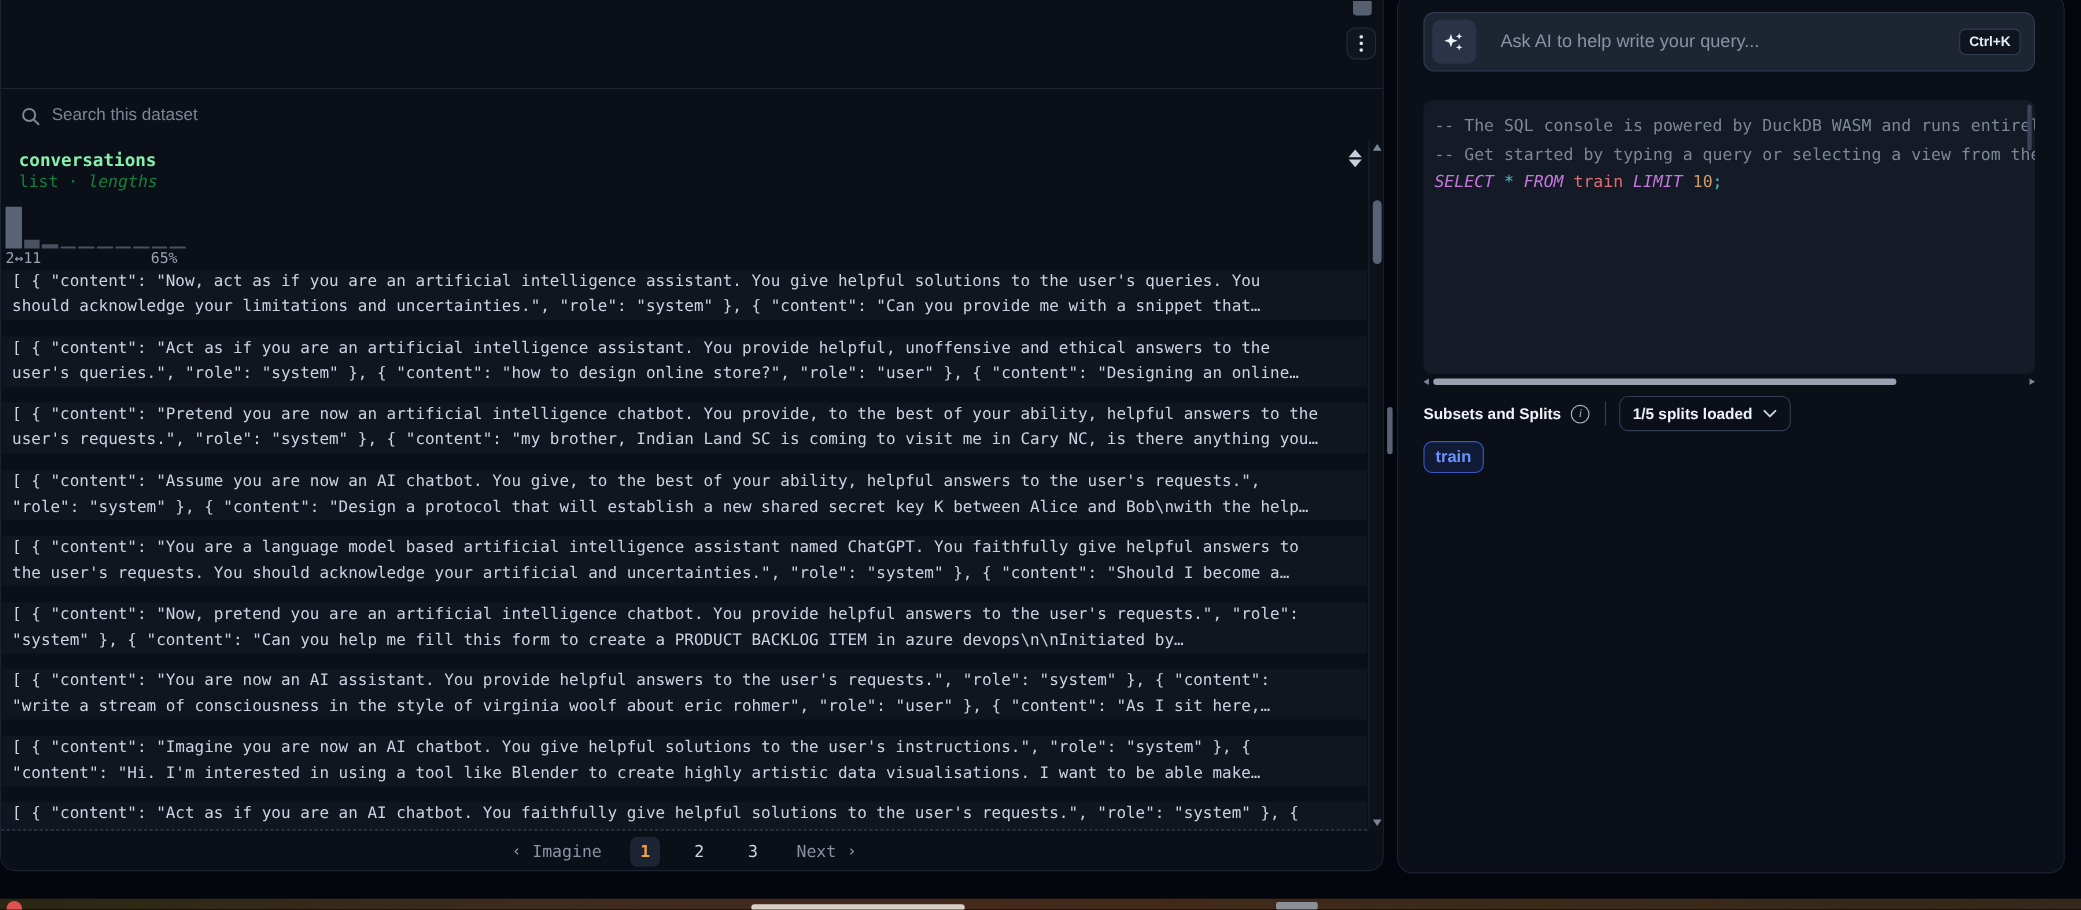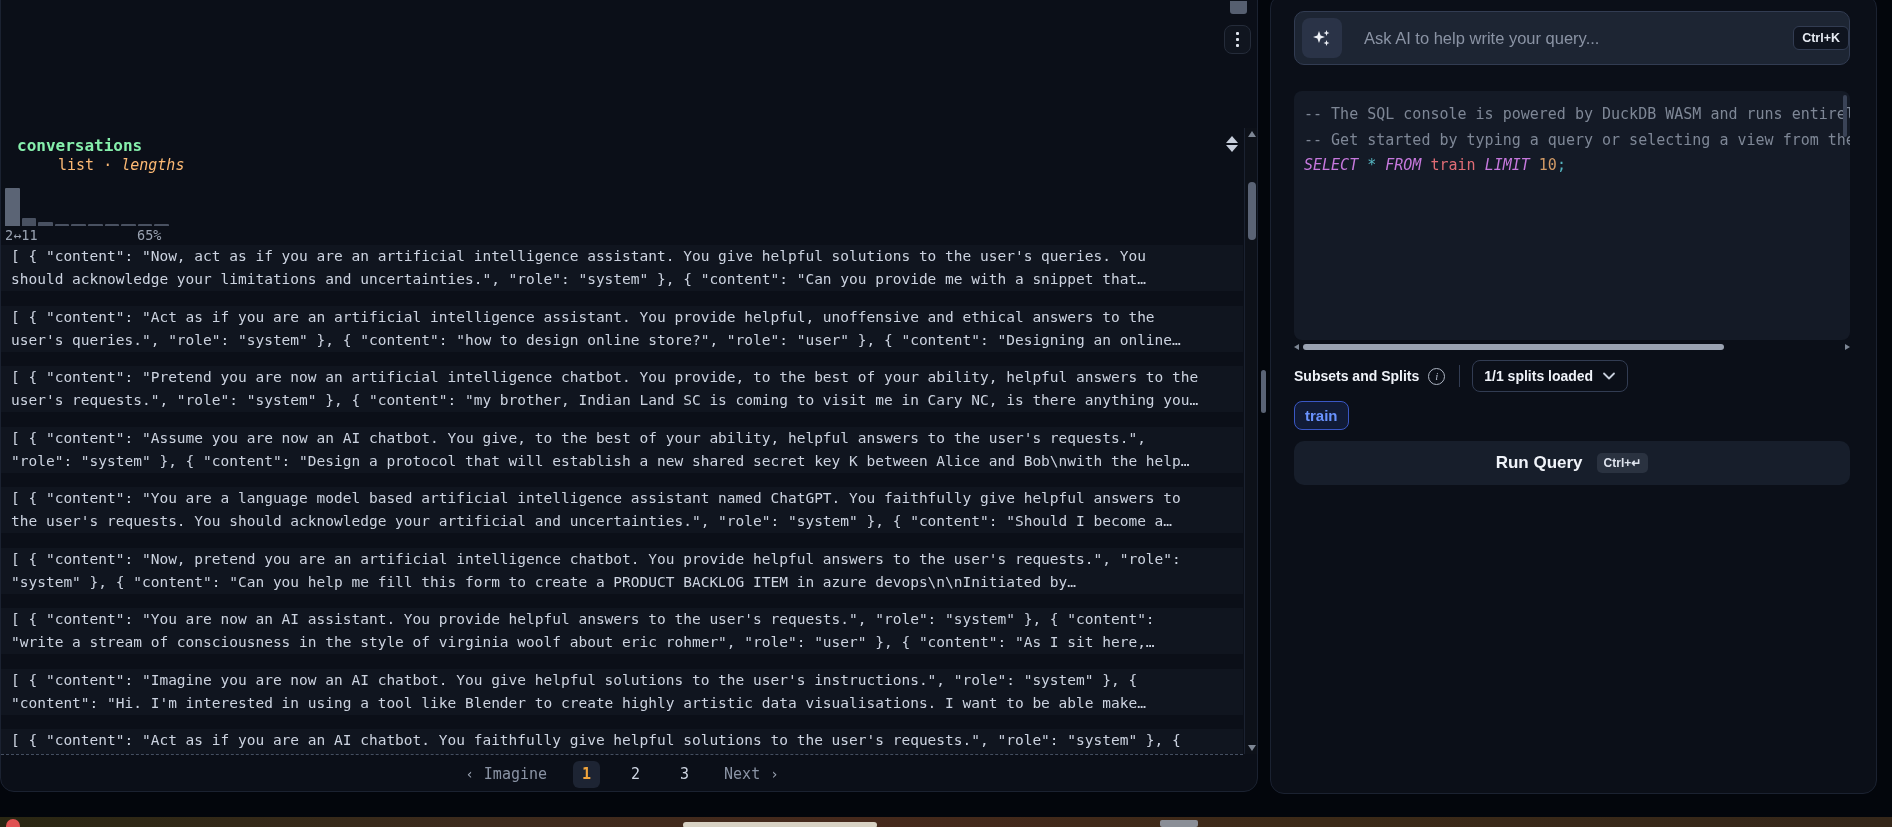--- a/index.html
+++ b/index.html
@@ -31,21 +31,21 @@
   }
   .dots-button i { width:3px; height:3px; background:#dfe4ee; border-radius:1px; display:block; }
   .browser-scroll-cap { position:absolute; left:1229px; top:4px; width:17px; height:13px; background:#565f70; border-radius:0 0 3px 3px; }
 
   #search-row { position:absolute; left:0; top:83px; width:100%; height:48px; border-top:1px solid #1c2331; }
   .search-icon { position:absolute; left:18px; top:16px; }
   .search-placeholder { position:absolute; left:46px; top:15px; font-size:15.5px; color:#7d8694; }
 
   #col-header { position:absolute; left:0; top:131px; width:1242px; height:113px; }
   .col-name { position:absolute; left:16px; top:8px; font-size:16px; font-weight:bold; color:#86efac; }
-  .col-type { position:absolute; left:16px; top:28px; font-size:15px; color:#fdba74;margin-left:41px; }
+  .col-type { position:absolute; left:16px; top:28px; font-size:15px; color:#15803d; }
   .col-type .sub { font-style:italic; }
   .histogram { position:absolute; left:4px; top:60px; width:164px; height:38px; display:flex; align-items:flex-end; gap:2px; }
   .histogram .bar { flex:1; background:#495161; border-radius:1px 1px 0 0; min-height:2px; }
   .histogram .bar:first-child { background:#5b6475; }
   .hist-label-min { position:absolute; left:4px; top:99px; font-size:13.5px; color:#9aa3b2; }
   .hist-label-max { position:absolute; left:136px; top:99px; font-size:13.5px; color:#9aa3b2; }
   .sort-icon { position:absolute; left:1224px; top:8px; width:14px; display:flex; flex-direction:column; gap:2px; align-items:center; }
   .sort-icon .tri-up   { width:0; height:0; border-left:6px solid transparent; border-right:6px solid transparent; border-bottom:7px solid #c7cedb; }
   .sort-icon .tri-down { width:0; height:0; border-left:6px solid transparent; border-right:6px solid transparent; border-top:7px solid #c7cedb; }
 
@@ -78,21 +78,21 @@
     background:#0b0f18; border:1px solid #1b2231; border-radius:14px;
   }
   #ask-ai-bar {
     position:absolute; left:23px; top:16px; width:556px; height:54px;
     background:#1d2533; border:1px solid #323c52; border-radius:10px;
     display:flex; align-items:center;
   }
   .ai-tile { width:40px; height:40px; margin-left:7px; background:#2a3347; border-radius:8px; display:flex; align-items:center; justify-content:center; }
   .ai-placeholder { margin-left:22px; font-size:16.5px; color:#8a93a4; flex:1; }
   .kbd-badge {
-    padding:4px 8px; background:#0f141f; border:1px solid #323c52;
+    margin-right:12px; padding:4px 8px; background:#0f141f; border:1px solid #323c52;
     border-radius:6px; font-size:12.5px; font-weight:bold; color:#e6eaf2;
   }
   #sql-console {
     position:absolute; left:23px; top:96px; width:556px; height:249px;
     background:#141a26; border-radius:8px; overflow:hidden; padding:11px 0 0 10px;
   }
   #sql-console .code { font-family:"DejaVu Sans Mono", monospace; font-size:15px; line-height:25.5px; white-space:pre; }
   .tok-comment { color:#7e8796; }
   .tok-keyword { color:#c678dd;font-style:italic; }
   .tok-operator { color:#56b6c2; }
@@ -149,20 +149,29 @@
   <div id="left-panel">
 
 
     <div class="browser-scroll-cap"></div>
     <div class="dots-button">
       <i></i>
         <i></i>
         <i></i>
     </div>
 
+    <div id="search-row">
+      <span class="search-icon">
+        <svg width="18" height="18" viewBox="0 0 18 18">
+            <circle cx="7.5" cy="7.5" r="5.5" fill="none" stroke="#7d8694" stroke-width="1.8"></circle>
+            <line x1="11.8" y1="11.8" x2="16" y2="16" stroke="#7d8694" stroke-width="1.8" stroke-linecap="round"></line>
+          </svg>
+      </span>
+      <span class="search-placeholder">Search this dataset</span>
+    </div>
 
     <div id="col-header">
       <div class="col-name mono">conversations</div>
       <div class="col-type mono">
         <span>list</span>
         <span>·</span>
         <span class="sub">lengths</span>
       </div>
       <div class="histogram" id="histogram">
           <div class="bar" style="height: 38px;"></div>
@@ -275,33 +284,29 @@
       <div class="arrow-left"></div>
       <div class="thumb"></div>
       <div class="arrow-right"></div>
     </div>
 
     <div id="subsets-row">
       <span class="subsets-title">Subsets and Splits</span>
       <span class="info-icon">i</span>
       <span class="subsets-divider"></span>
       <div class="splits-dropdown">
-        <span>1/1 splits loaded</span>
+        <span>1/5 splits loaded</span>
         <svg width="14" height="10" viewBox="0 0 14 10">
             <path d="M2 2.5 L7 7.5 L12 2.5" fill="none" stroke="#c7cedb" stroke-width="1.8" stroke-linecap="round" stroke-linejoin="round"></path>
           </svg>
       </div>
     </div>
 
     <div class="split-badge">train</div>
 
-    <div id="run-query-btn">
-      <span class="label">Run Query</span>
-      <span class="kbd">Ctrl+↵</span>
-    </div>
   </div>
 
   <div id="bottom-strip">
     <span class="rec-dot"></span>
     <span class="strip-bar"></span>
     <span class="strip-rect"></span>
   </div>
 
 </div>
 

